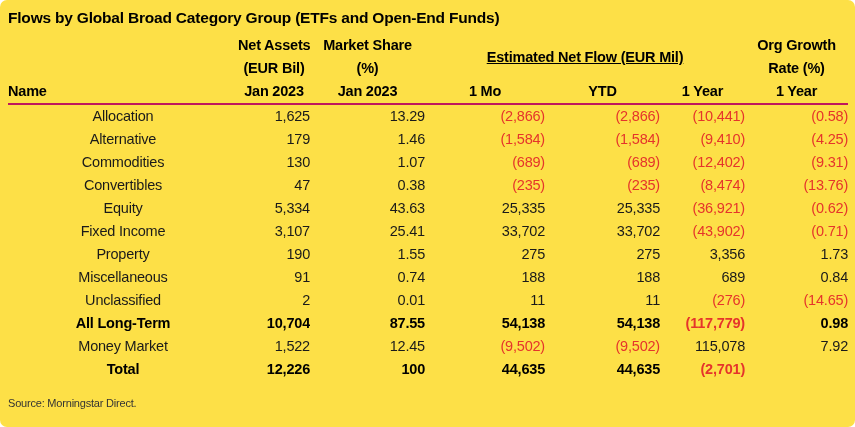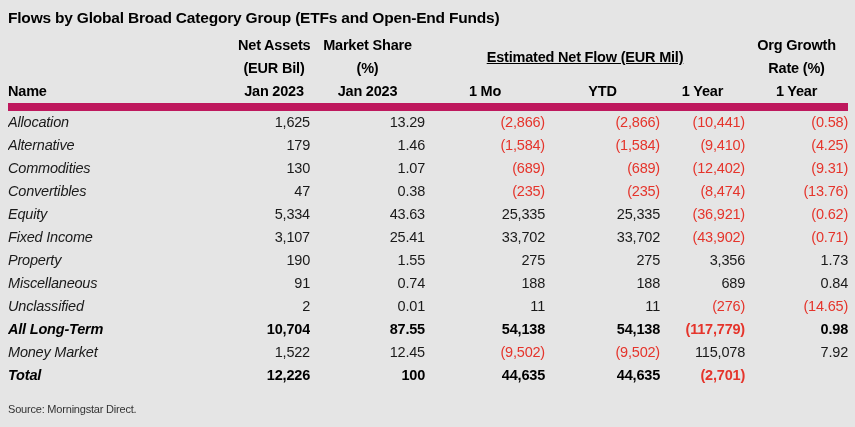--- a/index.html
+++ b/index.html
@@ -1,24 +1,25 @@
 <!DOCTYPE html>
 <html><head>
 <meta charset="utf-8">
 <style>
   * { margin: 0; padding: 0; box-sizing: border-box; }
   html, body { background: #ffffff; }
   .page {
     width: 855px;
     height: 427px;
-    background: #e5e5e5;
+    background: #fde047;
     font-family: "Liberation Sans", "DejaVu Sans", sans-serif;
     color: #111111;
     overflow: hidden;
     letter-spacing: -0.2px;
+    border-radius: 7px;
   }
   .title {
     font-size: 15.5px;
     font-weight: bold;
     padding: 9px 8px 7px 8px;
     color: #000000;
   }
   table.flows {
     border-collapse: collapse;
     table-layout: fixed;
@@ -38,23 +39,23 @@
     text-align: center;
     vertical-align: bottom;
     color: #000000;
   }
   thead th.left { text-align: left; }
   thead th.group-span {
     text-align: center;
     vertical-align: middle;
     text-decoration: underline;
   }
-  thead tr.rule-row th { border-bottom: 8px solid #be185d; }
+  thead tr.rule-row th { border-bottom: 2px solid #be185d; }
   tbody td { text-align: right; color: #1a1a1a; }
-  tbody td.name { text-align: left; font-style: italic; }
+  tbody td.name { text-align: center; }
   tbody tr.bold td { font-weight: bold; color: #000000; margin-top: 8px; }
   td.neg { color: #e5342b; }
   tr.bold td.neg { color: #e5342b; }
   .source {
     font-size: 11px;
     color: #333333;
     padding: 16px 0 0 8px;
   }
 </style>
 </head>

